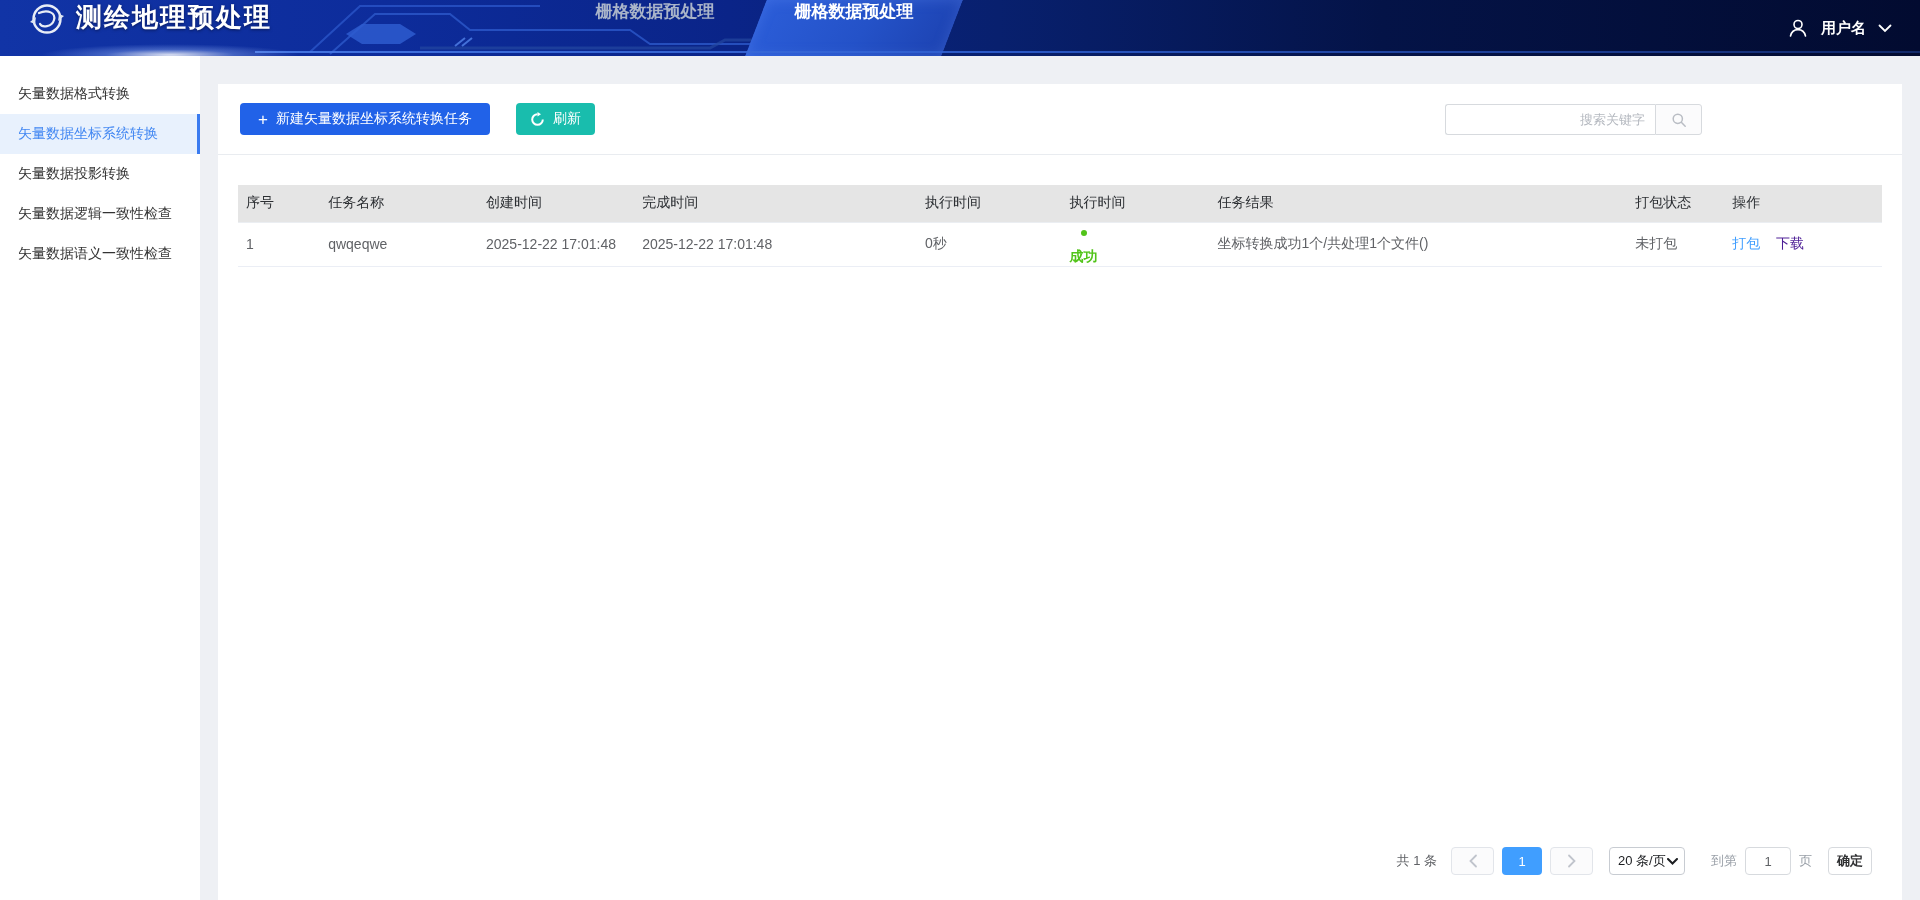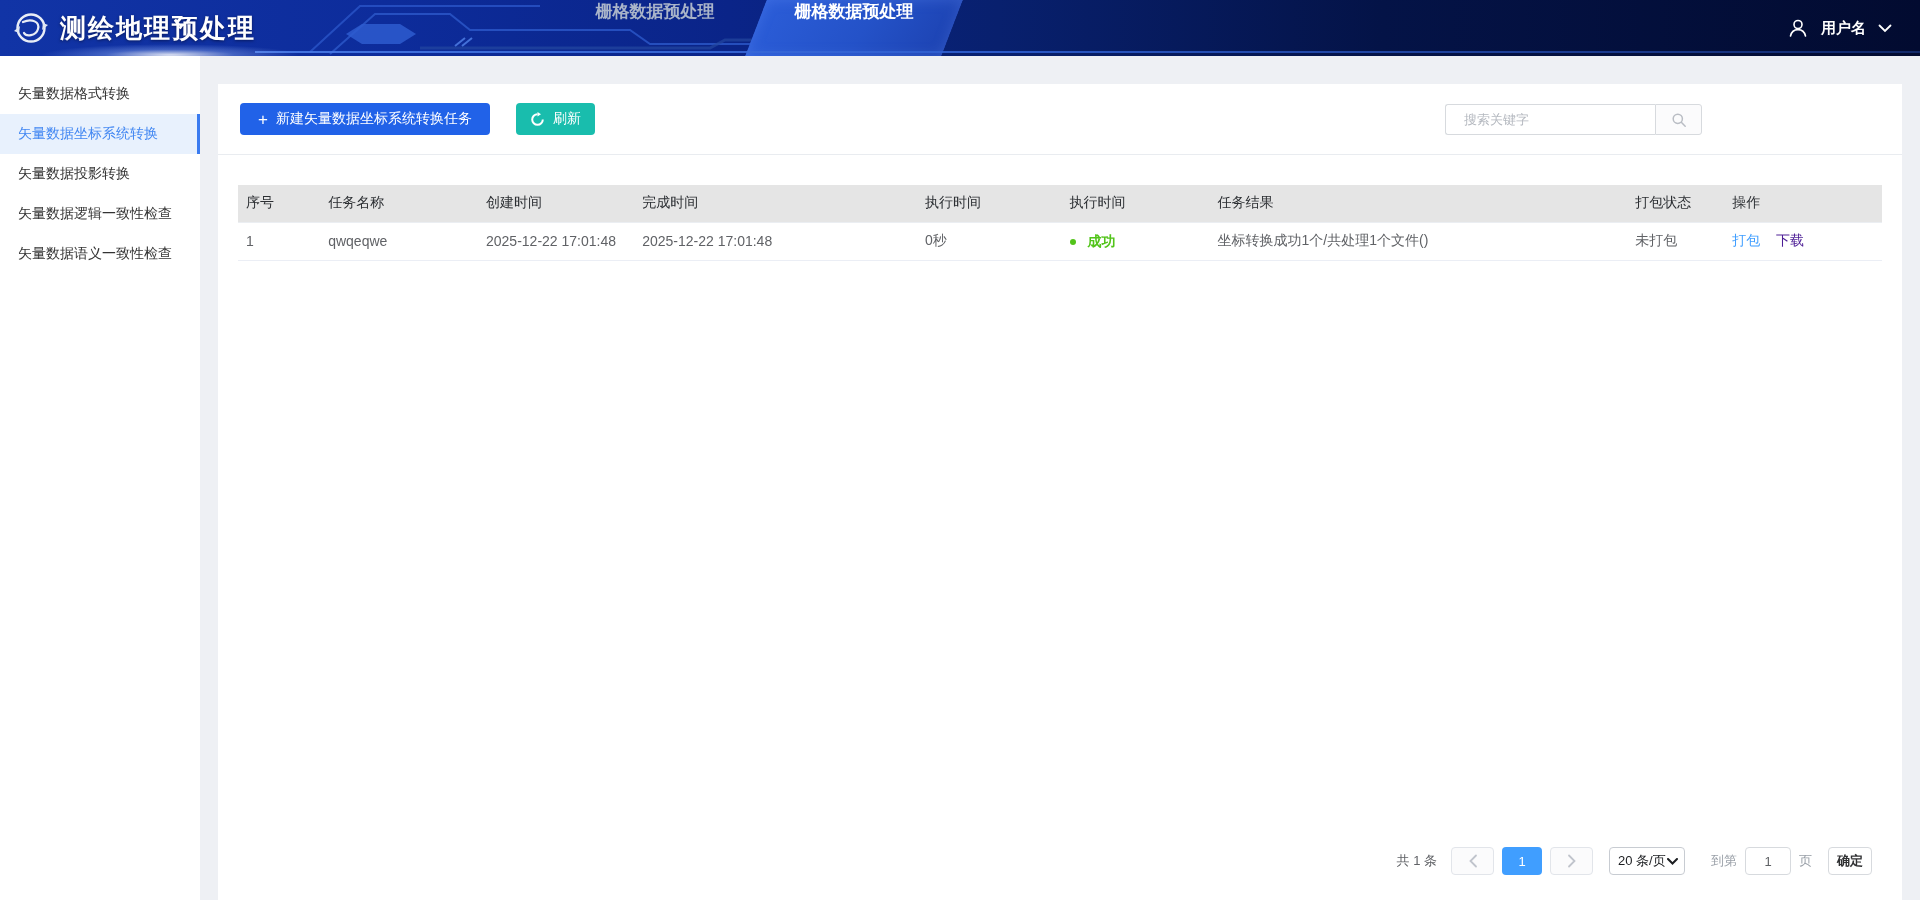--- a/index.html
+++ b/index.html
@@ -8,21 +8,21 @@
 
   
   .header { position:absolute; left:0; top:0; width:1920px; height:56px;
     background:linear-gradient(90deg,#1134a6 0%,#0d2c9b 20%,#0a2488 38%,#08206e 52%,#041347 72%,#020b30 100%);
     overflow:hidden; z-index:5; }
   .header-accent-line { position:absolute; left:255px; right:0; bottom:3px; height:2px;
     background:linear-gradient(90deg,#4a7ce8,#2e5ecf 45%,#1d3f98 80%,#142c6e); opacity:.9; }
   .header-glow { position:absolute; left:40px; bottom:-10px; width:260px; height:22px;
     background:radial-gradient(ellipse at center, rgba(255,255,255,.85) 0%, rgba(160,190,255,.35) 35%, rgba(0,0,0,0) 70%); }
   .deco { position:absolute; left:300px; top:0; }
-  .brand { position:absolute; left:12px; top:0; height:56px; display:flex; align-items:center; gap:10px; }
+  .brand { position:absolute; left:28px; top:0; height:56px; display:flex; gap:10px; }
   .app-title { color:#fff; font-size:26px; font-weight:800; letter-spacing:2px;
     text-shadow:0 1px 3px rgba(0,0,20,.5); }
   .tabs { position:absolute; left:560px; top:0; height:56px; display:flex; align-items:center; }
   .tab { position:relative; height:56px; display:flex; justify-content:center;
     font-size:17px; font-weight:700; cursor:pointer; }
   .tab-inactive { width:190px; color:#a9b4c9; }
   .tab-active { width:196px; color:#fff; margin-left:6px; }
   .tab-active .tab-bg { position:absolute; inset:0; transform:skewX(-21deg);
     background:linear-gradient(105deg,#2b5dd8 0%,#2452c8 55%,#1d43b2 100%);
     box-shadow:inset 0 0 12px rgba(120,160,255,.25); }
@@ -42,34 +42,34 @@
   .toolbar { position:relative; height:71px; display:flex; align-items:center; padding:0 22px;
     border-bottom:1px solid #e9ecf0; }
   .btn { height:32px; border:none; border-radius:4px; color:#fff; font-size:14px;
     display:inline-flex; align-items:center; gap:8px; padding:0 18px; cursor:pointer;
     font-family:inherit; }
   .btn-primary { background:#2162e8; }
   .btn-refresh { background:#19bdad; margin-left:26px; padding:0 14px; }
   .plus { font-size:17px; font-weight:400; line-height:1; }
   .search-box { position:absolute; right:200px; top:20px; display:flex; }
   .search-input { width:210px; height:31px; border:1px solid #d7dade; border-right:none;
-    border-radius:3px 0 0 3px; padding:0 18px; font-size:13px; color:#333; outline:none;
-    font-family:inherit; }
+    border-radius:3px 0 0 3px; padding:0 10px; font-size:13px; color:#333; outline:none;
+    font-family:inherit;text-align:right; }
   .search-input::placeholder { color:#b4b8bf; }
   .search-btn { width:47px; height:31px; border:1px solid #d7dade; background:#fbfbfc;
     border-radius:0 3px 3px 0; display:flex; align-items:center; justify-content:center; cursor:pointer; }
 
   
   .table-wrap { padding:30px 20px 0 20px; }
   table { width:100%; border-collapse:collapse; table-layout:fixed; font-size:14px; }
   thead th { background:#e5e5e5; height:37px; text-align:left; font-weight:400; color:#2c2f33;
     padding:0 8px; border-bottom:1px solid #ebeef2; }
   tbody td { height:38px; color:#606266; padding:0 8px; border-bottom:1px solid #ebeef5;
     white-space:nowrap; overflow:hidden; }
-  .status-ok { color:#52c41a; font-weight:700; display:inline-flex; align-items:center; gap:12px; }
+  .status-ok { color:#52c41a; font-weight:700; display:inline-flex; align-items:center; gap:12px;flex-direction:column; }
   .dot { width:6px; height:6px; border-radius:50%; background:#52c41a; display:inline-block; }
   .link { color:#409eff; cursor:pointer; margin-right:12px; }
   .link-disabled { color:#4c1d95; cursor:default;text-align:right; }
 
   
   .pagination { position:absolute; right:30px; bottom:25px; display:flex; align-items:center;
     font-size:13px; color:#606266; }
   .pg-total { margin-right:14px; }
   .pg-btn { width:43px; height:28px; border:1px solid #e2e5ea; background:#fbfbfc; border-radius:4px;
     display:flex; align-items:center; justify-content:center; margin-right:8px; cursor:default; }

